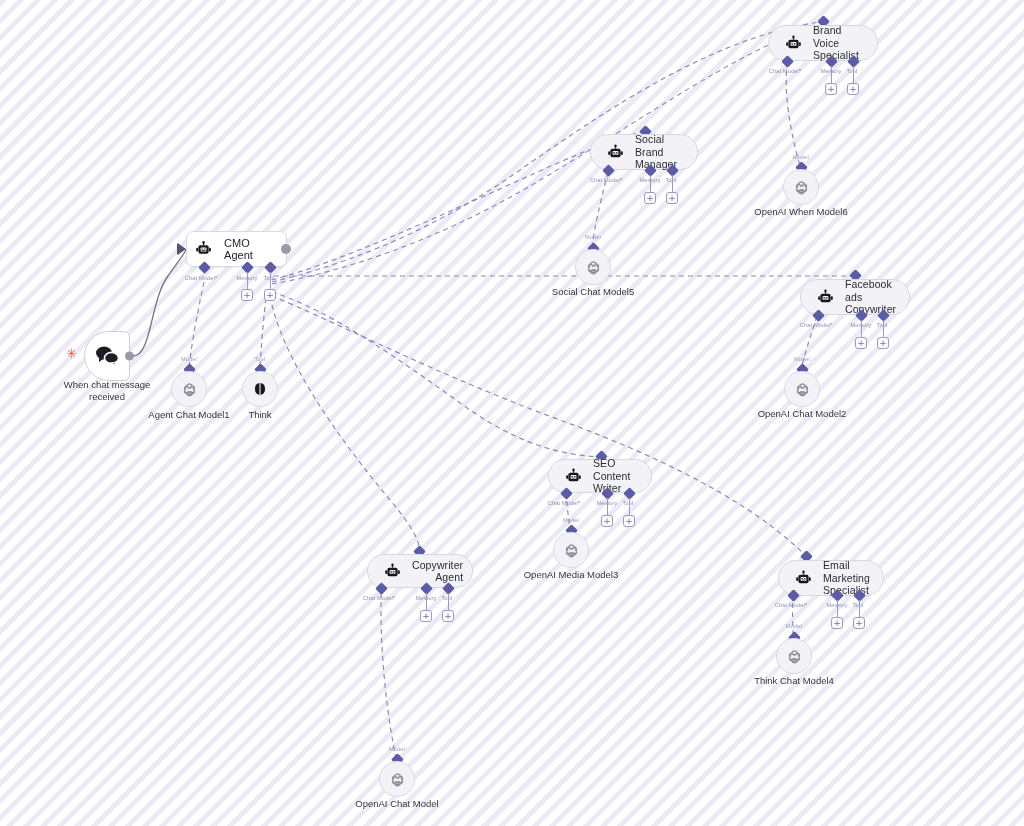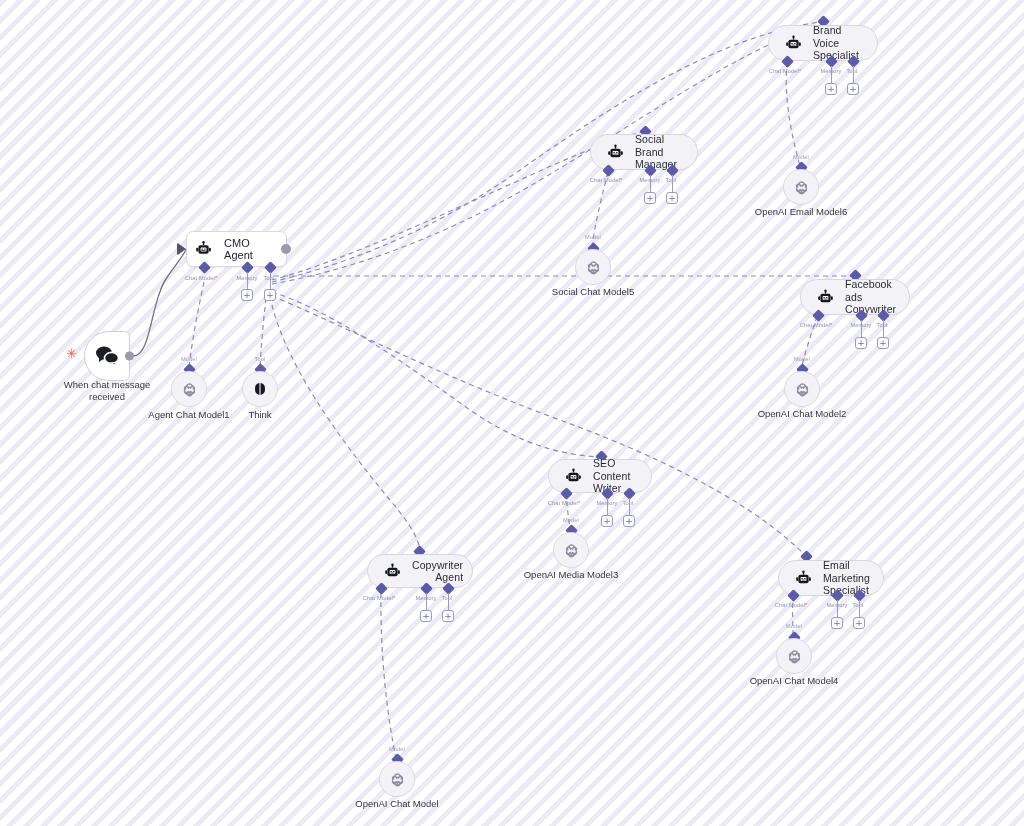--- a/index.html
+++ b/index.html
@@ -373,21 +373,21 @@
   </div>
   <div class="cap" style="left:220px; top:409px; width:80px;">Think</div>
 
   <div class="conlbl" style="left:771px; top:154px; width:60px;">Model</div>
   <div class="diamond" style="left:797px; top:163px;"></div>
   <div class="circ" style="left:783px; top:169px;">
     <svg width="17" height="17" viewBox="0 0 24 24">
       <path d="M12 3.2c-2.1 0-3.9 1.3-4.6 3.2-1.9.3-3.4 1.9-3.4 3.9 0 .8.2 1.6.7 2.2-.5.7-.7 1.5-.7 2.3 0 2 1.5 3.6 3.4 3.9.7 1.9 2.5 3.1 4.6 3.1s3.9-1.2 4.6-3.1c1.9-.3 3.4-1.9 3.4-3.9 0-.8-.2-1.6-.7-2.3.5-.6.7-1.4.7-2.2 0-2-1.5-3.6-3.4-3.9C15.9 4.5 14.1 3.2 12 3.2zm0 2c1.2 0 2.3.7 2.7 1.8L12 8.6 9.3 7c.4-1.1 1.5-1.8 2.7-1.8zM7.4 8.3l2.6 1.5v4.4L7.4 15.7c-.9-.4-1.4-1.3-1.4-2.3 0-.5.2-1 .5-1.4l.9.5V8.3zm9.2 0v4.2l.9-.5c.3.4.5.9.5 1.4 0 1-.5 1.9-1.4 2.3l-2.6-1.5V9.8l2.6-1.5zM12 10.4l1.9 1.1v2.2L12 14.8l-1.9-1.1v-2.2L12 10.4zm-2.7 6.2L12 18.2l2.7-1.6c-.4 1.1-1.5 1.9-2.7 1.9s-2.3-.8-2.7-1.9z" fill="#8f8f9e"></path>
     </svg>
   </div>
-  <div class="cap" style="left:741px; top:206px; width:120px;">OpenAI Email Model6</div>
+  <div class="cap" style="left:741px; top:206px; width:120px;">OpenAI When Model6</div>
 
   <div class="conlbl" style="left:563px; top:234px; width:60px;">Model</div>
   <div class="diamond" style="left:589px; top:244px;"></div>
   <div class="circ" style="left:575px; top:249px;">
     <svg width="17" height="17" viewBox="0 0 24 24">
       <path d="M12 3.2c-2.1 0-3.9 1.3-4.6 3.2-1.9.3-3.4 1.9-3.4 3.9 0 .8.2 1.6.7 2.2-.5.7-.7 1.5-.7 2.3 0 2 1.5 3.6 3.4 3.9.7 1.9 2.5 3.1 4.6 3.1s3.9-1.2 4.6-3.1c1.9-.3 3.4-1.9 3.4-3.9 0-.8-.2-1.6-.7-2.3.5-.6.7-1.4.7-2.2 0-2-1.5-3.6-3.4-3.9C15.9 4.5 14.1 3.2 12 3.2zm0 2c1.2 0 2.3.7 2.7 1.8L12 8.6 9.3 7c.4-1.1 1.5-1.8 2.7-1.8zM7.4 8.3l2.6 1.5v4.4L7.4 15.7c-.9-.4-1.4-1.3-1.4-2.3 0-.5.2-1 .5-1.4l.9.5V8.3zm9.2 0v4.2l.9-.5c.3.4.5.9.5 1.4 0 1-.5 1.9-1.4 2.3l-2.6-1.5V9.8l2.6-1.5zM12 10.4l1.9 1.1v2.2L12 14.8l-1.9-1.1v-2.2L12 10.4zm-2.7 6.2L12 18.2l2.7-1.6c-.4 1.1-1.5 1.9-2.7 1.9s-2.3-.8-2.7-1.9z" fill="#8f8f9e"></path>
     </svg>
   </div>
   <div class="cap" style="left:533px; top:286px; width:120px;">Social Chat Model5</div>
 
@@ -409,21 +409,21 @@
   </div>
   <div class="cap" style="left:511px; top:569px; width:120px;">OpenAI Media Model3</div>
 
   <div class="conlbl" style="left:764px; top:623px; width:60px;">Model</div>
   <div class="diamond" style="left:790px; top:633px;"></div>
   <div class="circ" style="left:776px; top:638px;">
     <svg width="17" height="17" viewBox="0 0 24 24">
       <path d="M12 3.2c-2.1 0-3.9 1.3-4.6 3.2-1.9.3-3.4 1.9-3.4 3.9 0 .8.2 1.6.7 2.2-.5.7-.7 1.5-.7 2.3 0 2 1.5 3.6 3.4 3.9.7 1.9 2.5 3.1 4.6 3.1s3.9-1.2 4.6-3.1c1.9-.3 3.4-1.9 3.4-3.9 0-.8-.2-1.6-.7-2.3.5-.6.7-1.4.7-2.2 0-2-1.5-3.6-3.4-3.9C15.9 4.5 14.1 3.2 12 3.2zm0 2c1.2 0 2.3.7 2.7 1.8L12 8.6 9.3 7c.4-1.1 1.5-1.8 2.7-1.8zM7.4 8.3l2.6 1.5v4.4L7.4 15.7c-.9-.4-1.4-1.3-1.4-2.3 0-.5.2-1 .5-1.4l.9.5V8.3zm9.2 0v4.2l.9-.5c.3.4.5.9.5 1.4 0 1-.5 1.9-1.4 2.3l-2.6-1.5V9.8l2.6-1.5zM12 10.4l1.9 1.1v2.2L12 14.8l-1.9-1.1v-2.2L12 10.4zm-2.7 6.2L12 18.2l2.7-1.6c-.4 1.1-1.5 1.9-2.7 1.9s-2.3-.8-2.7-1.9z" fill="#8f8f9e"></path>
     </svg>
   </div>
-  <div class="cap" style="left:734px; top:675px; width:120px;">OpenAI Chat Model4</div>
+  <div class="cap" style="left:734px; top:675px; width:120px;">Think Chat Model4</div>
 
   <div class="conlbl" style="left:367px; top:746px; width:60px;">Model</div>
   <div class="diamond" style="left:393px; top:755px;"></div>
   <div class="circ" style="left:379px; top:761px;">
     <svg width="17" height="17" viewBox="0 0 24 24">
       <path d="M12 3.2c-2.1 0-3.9 1.3-4.6 3.2-1.9.3-3.4 1.9-3.4 3.9 0 .8.2 1.6.7 2.2-.5.7-.7 1.5-.7 2.3 0 2 1.5 3.6 3.4 3.9.7 1.9 2.5 3.1 4.6 3.1s3.9-1.2 4.6-3.1c1.9-.3 3.4-1.9 3.4-3.9 0-.8-.2-1.6-.7-2.3.5-.6.7-1.4.7-2.2 0-2-1.5-3.6-3.4-3.9C15.9 4.5 14.1 3.2 12 3.2zm0 2c1.2 0 2.3.7 2.7 1.8L12 8.6 9.3 7c.4-1.1 1.5-1.8 2.7-1.8zM7.4 8.3l2.6 1.5v4.4L7.4 15.7c-.9-.4-1.4-1.3-1.4-2.3 0-.5.2-1 .5-1.4l.9.5V8.3zm9.2 0v4.2l.9-.5c.3.4.5.9.5 1.4 0 1-.5 1.9-1.4 2.3l-2.6-1.5V9.8l2.6-1.5zM12 10.4l1.9 1.1v2.2L12 14.8l-1.9-1.1v-2.2L12 10.4zm-2.7 6.2L12 18.2l2.7-1.6c-.4 1.1-1.5 1.9-2.7 1.9s-2.3-.8-2.7-1.9z" fill="#8f8f9e"></path>
     </svg>
   </div>
   <div class="cap" style="left:337px; top:798px; width:120px;">OpenAI Chat Model</div>
 

